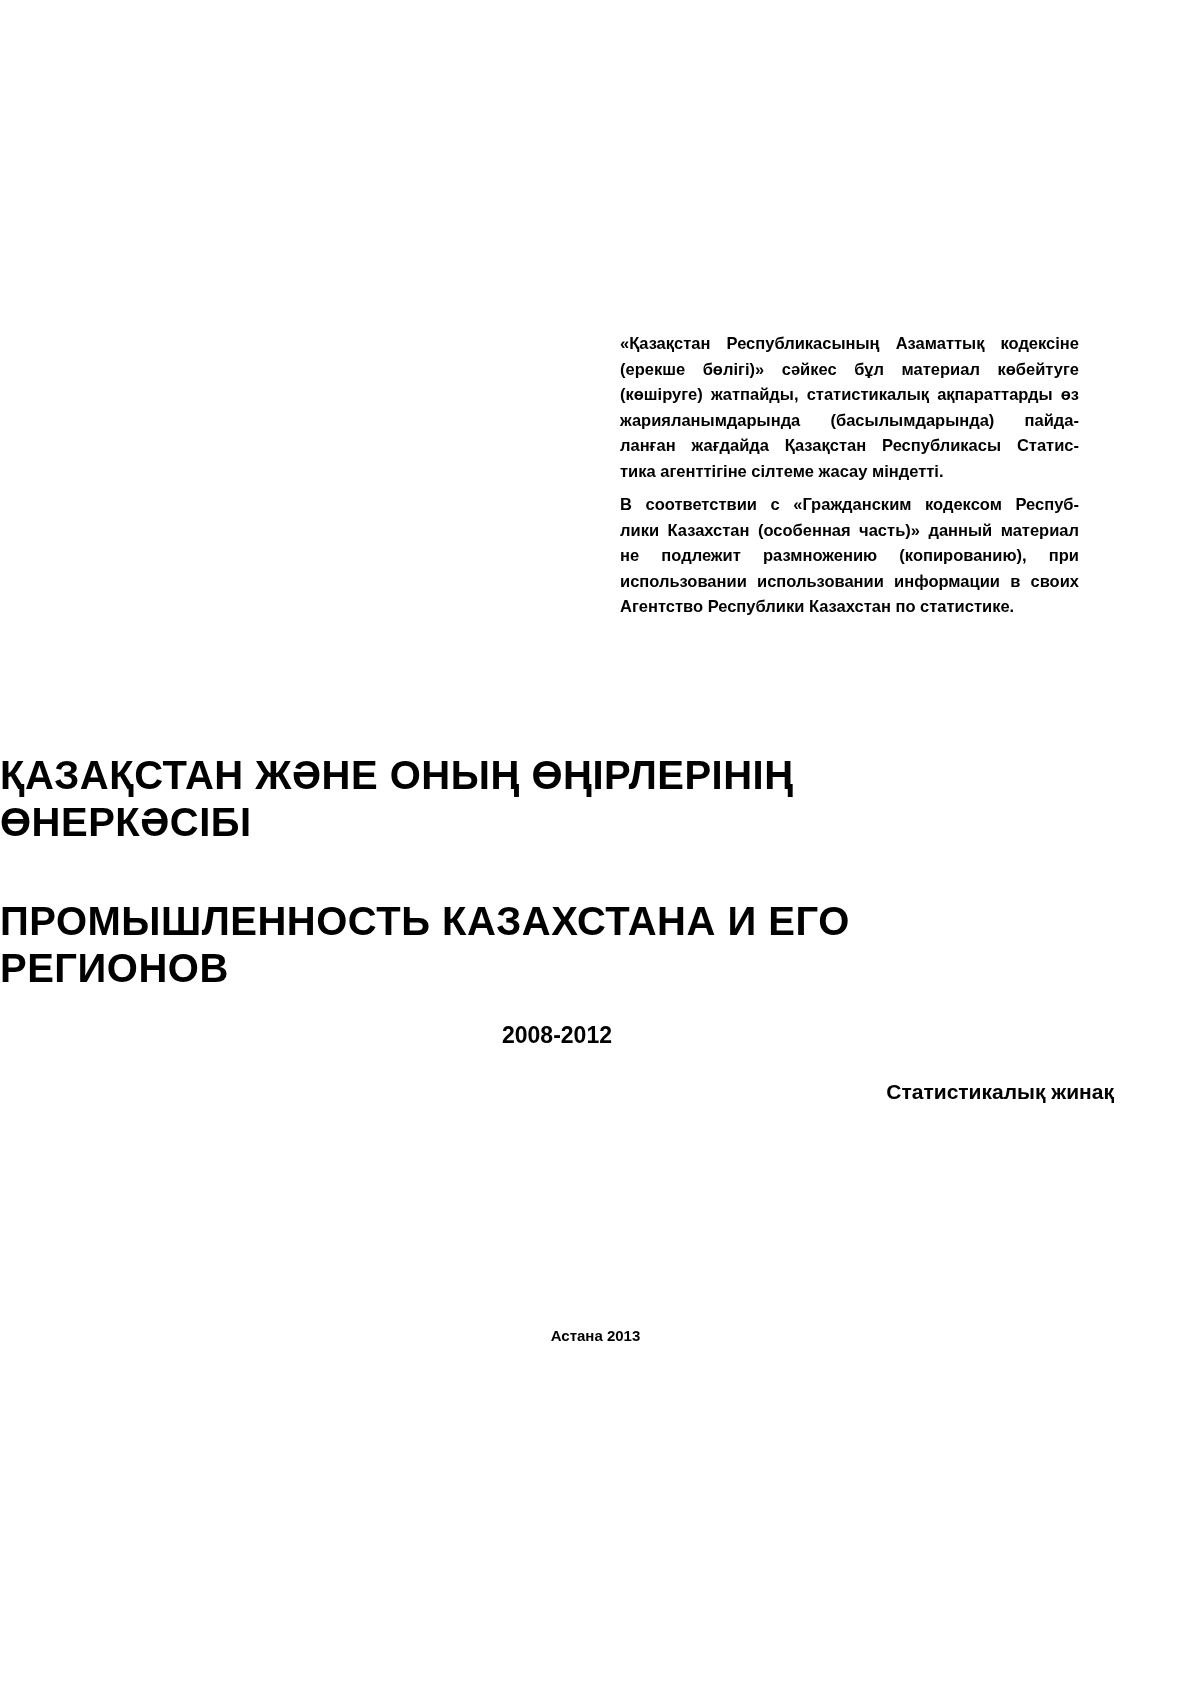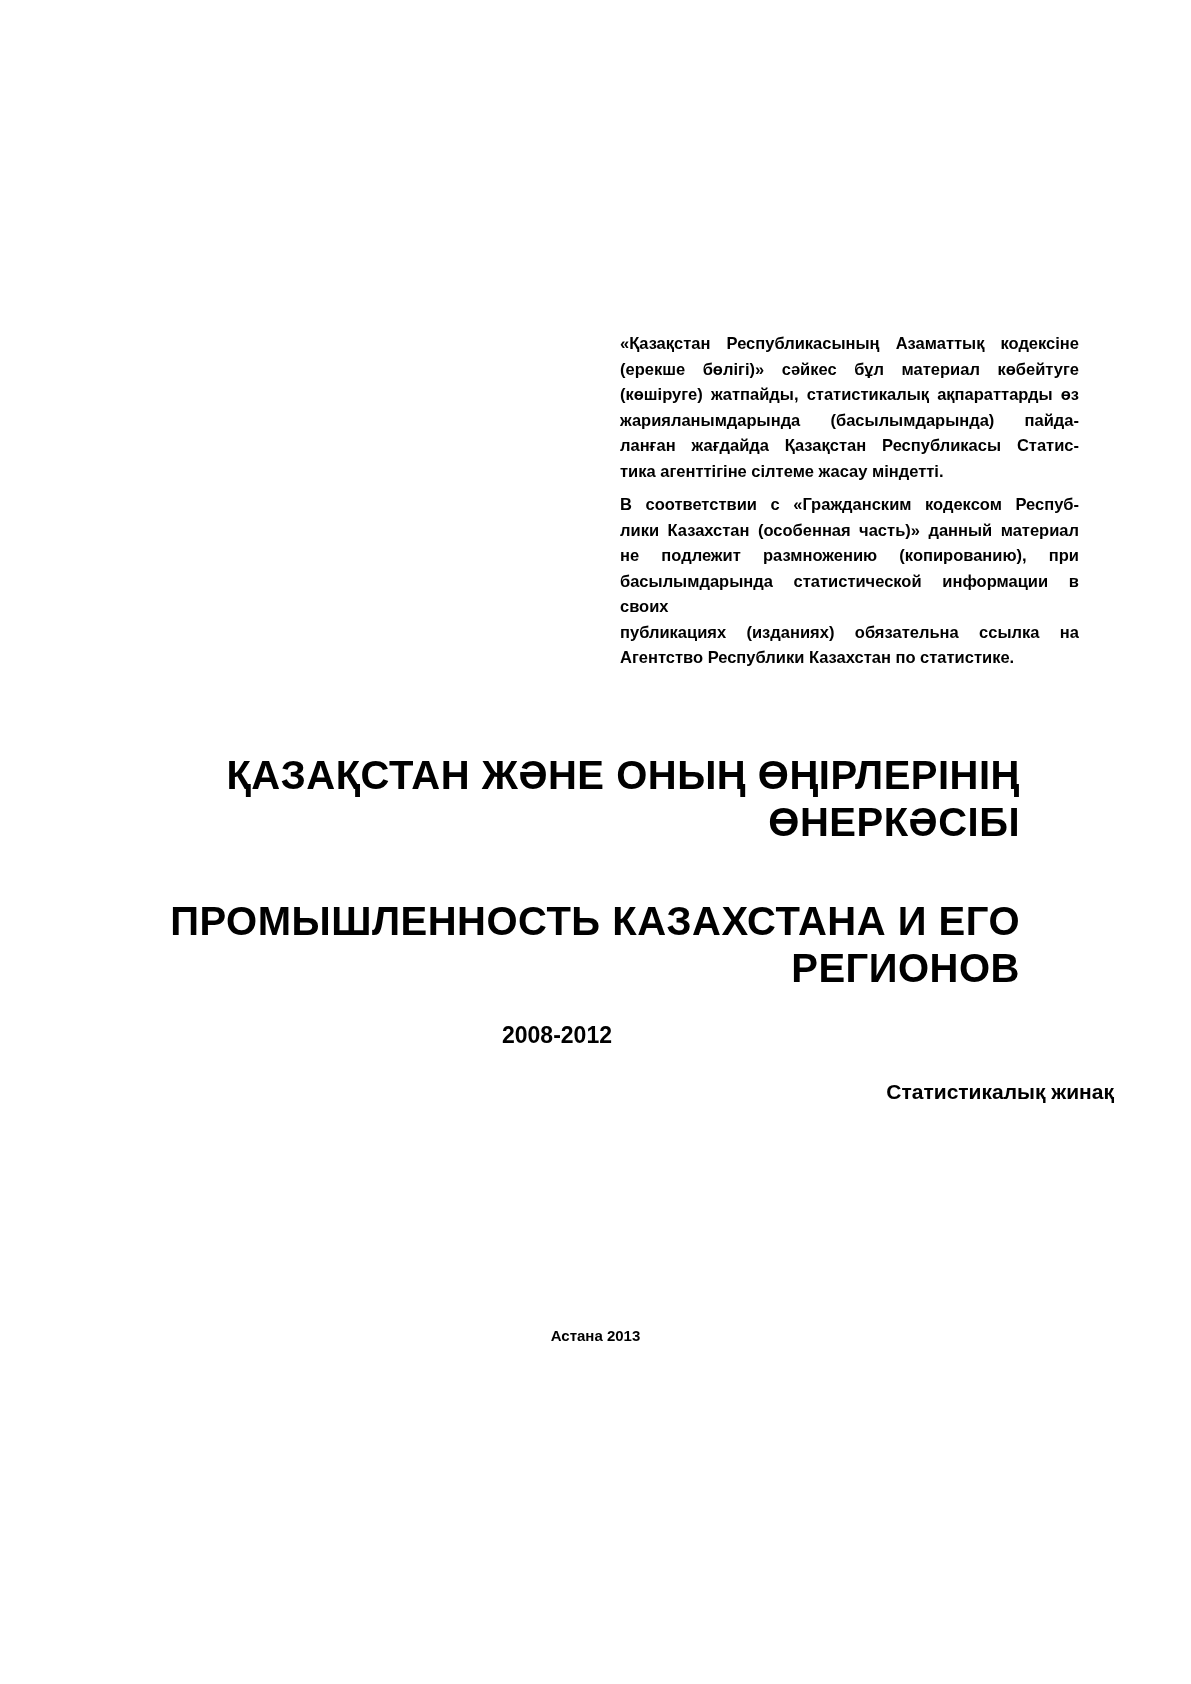--- a/index.html
+++ b/index.html
@@ -30,21 +30,21 @@
     font-size: 16.5px;
     line-height: 25.5px;
   }
   .copyright .para + .para { margin-top: 8px; }
   .cline { text-align: justify; text-align-last: justify; }
   .cline-last { text-align: left; }
   .main-title {
     position: absolute;
     left: 0;
     width: 1020px;
-    text-align: right;
+    text-align: left;
     font-size: 40px;
     line-height: 47px;
     white-space: pre-line;
     letter-spacing: 0.5px;
   }
   .title-kk { top: 752px; }
   .title-ru { top: 898px; }
   .years {
     position: absolute;
     top: 1021px;
@@ -85,22 +85,21 @@
       <div class="cline">(ерекше бөлігі)» сәйкес бұл материал көбейтуге</div>
       <div class="cline">(көшіруге) жатпайды, статистикалық ақпараттарды өз</div>
       <div class="cline">жарияланымдарында (басылымдарында) пайда-</div>
       <div class="cline">ланған жағдайда Қазақстан Республикасы Статис-</div>
       <div class="cline-last">тика агенттігіне сілтеме жасау міндетті.</div>
     </div>
     <div class="para">
       <div class="cline">В соответствии с «Гражданским кодексом Респуб-</div>
       <div class="cline">лики Казахстан (особенная часть)» данный материал</div>
       <div class="cline">не подлежит размножению (копированию), при</div>
-      <div class="cline">басылымдарында статистической информации в своих</div>
-      <div class="cline">публикациях (изданиях) обязательна ссылка на</div>
+      <div class="cline">использовании использовании информации в своих</div>
       <div class="cline-last">Агентство Республики Казахстан по статистике.</div>
     </div>
   </div>
 
   <div class="main-title title-kk">ҚАЗАҚСТАН ЖӘНЕ ОНЫҢ ӨҢІРЛЕРІНІҢ
 ӨНЕРКӘСІБІ</div>
 
   <div class="main-title title-ru">ПРОМЫШЛЕННОСТЬ КАЗАХСТАНА И ЕГО
 РЕГИОНОВ</div>
 

